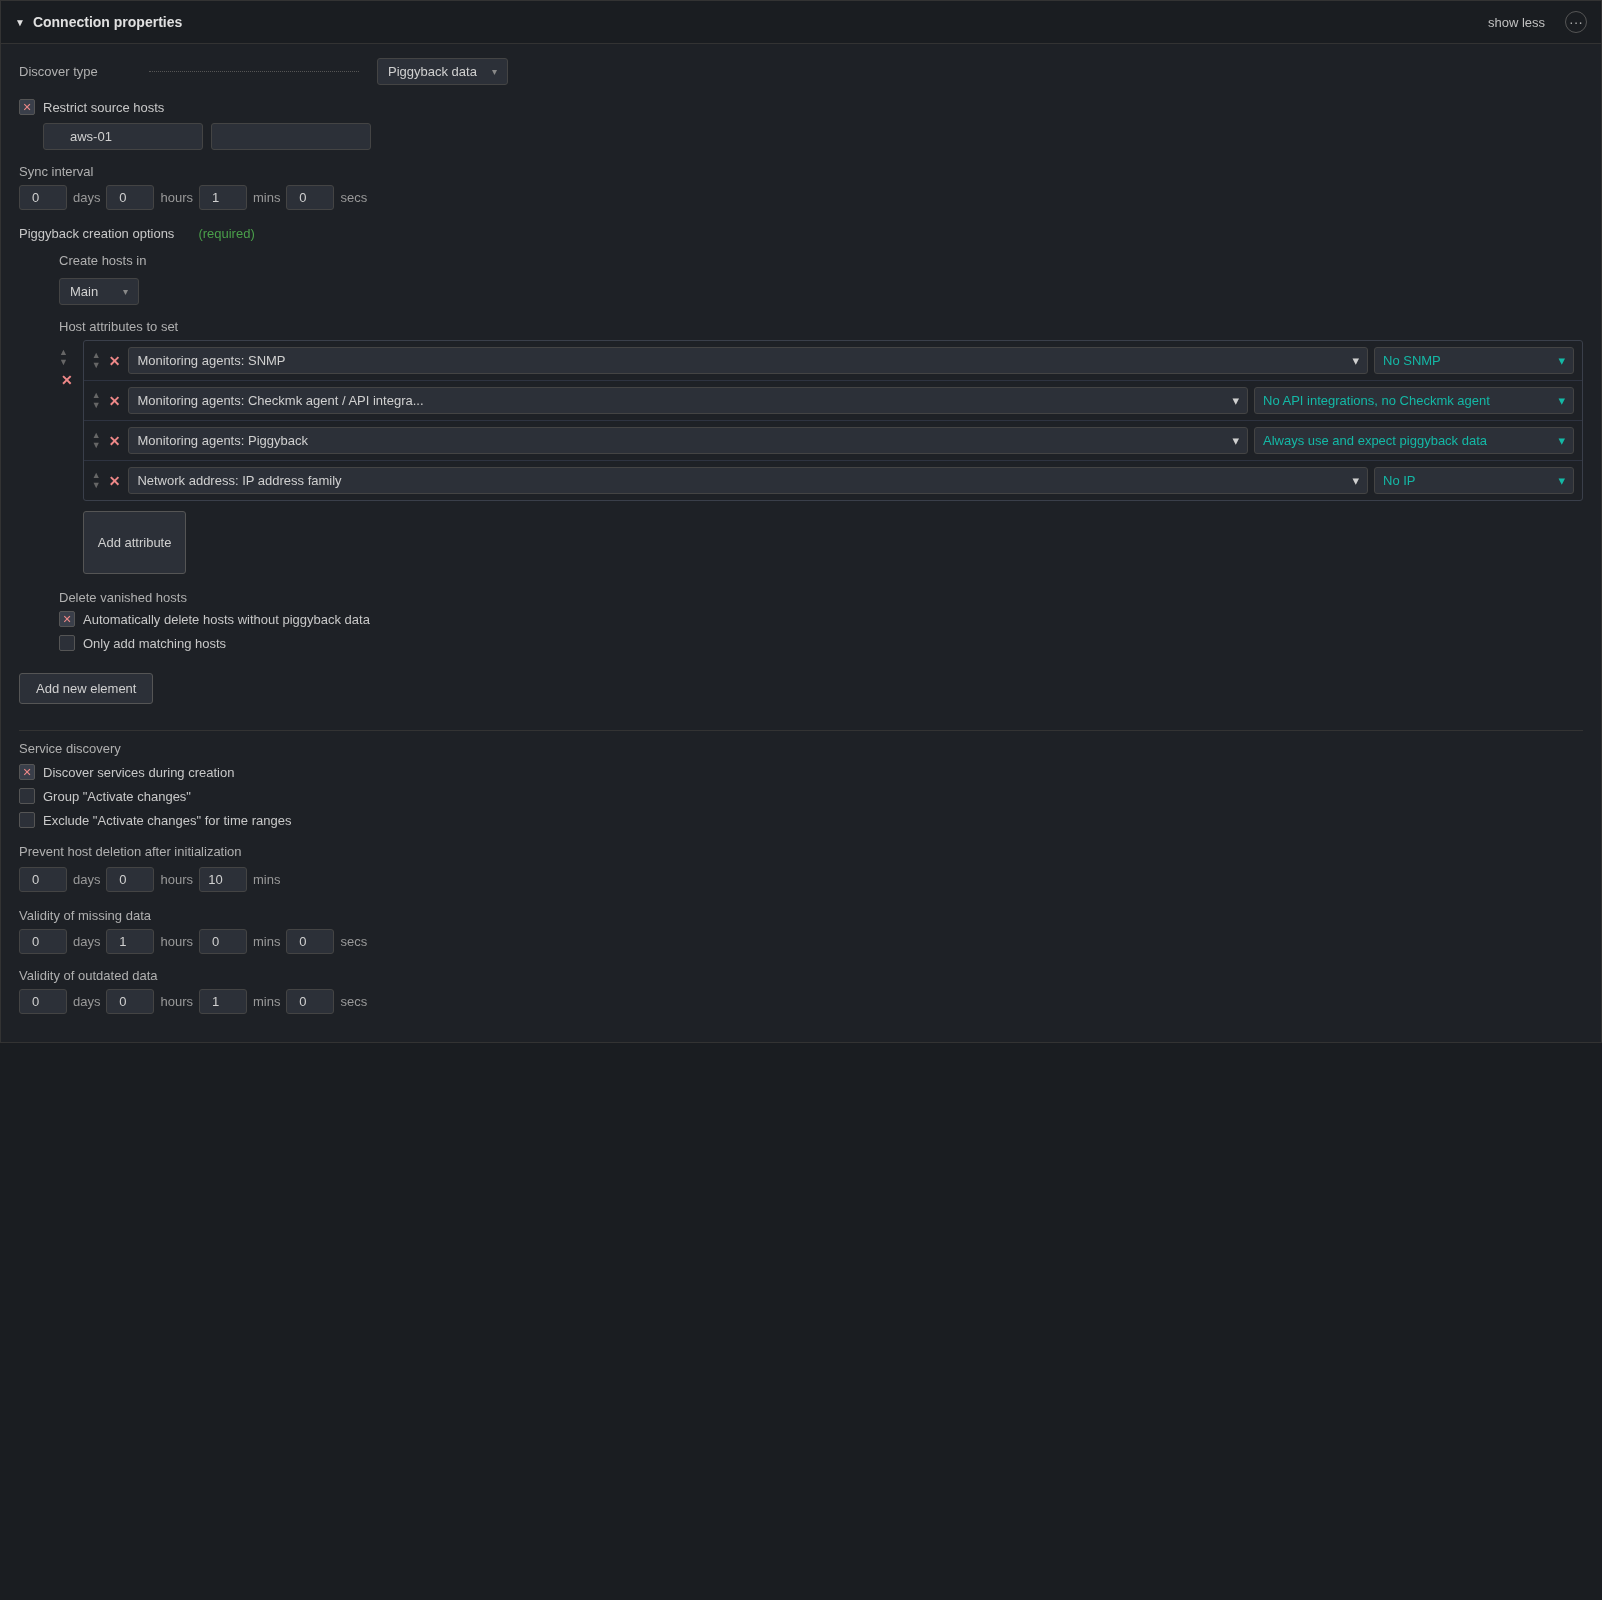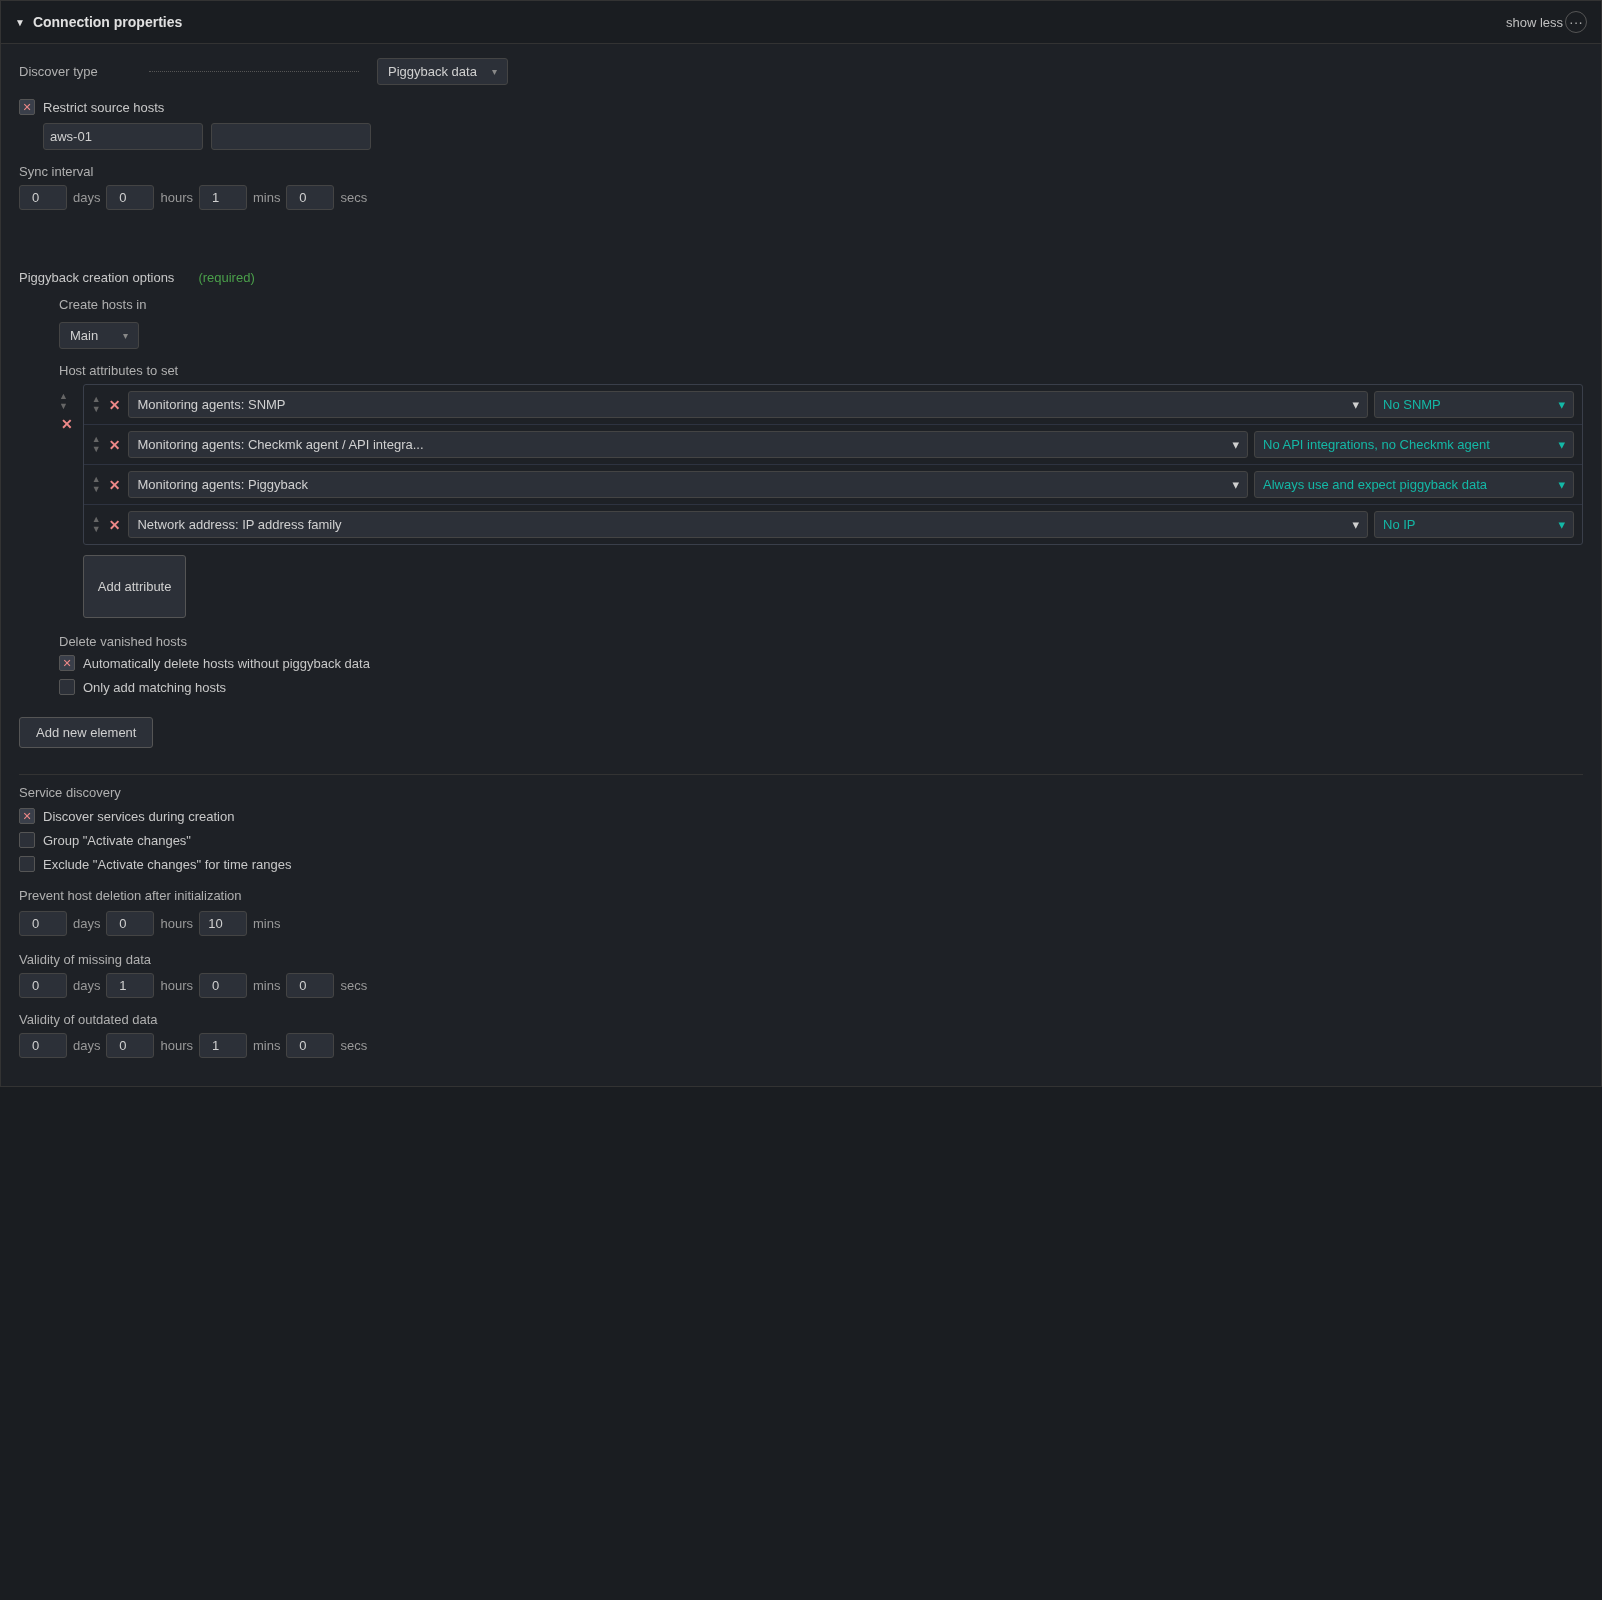--- a/index.html
+++ b/index.html
@@ -32,21 +32,21 @@
       font-size: 14px;
       color: #e0e0e0;
     }
     .triangle-icon {
       color: #e0e0e0;
       font-size: 10px;
     }
     .show-less-btn {
       display: flex;
       align-items: center;
-      gap: 2px;
+      gap: 20px;
       cursor: pointer;
       color: #c0c0c0;
       background: none;
       border: none;
       font-size: 13px;
     }
     .show-less-btn .dots-icon {
       width: 22px;
       height: 22px;
       border: 1px solid #555;
@@ -125,21 +125,21 @@
       align-items: center;
       justify-content: center;
       border-radius: 2px;
       cursor: pointer;
       flex-shrink: 0;
     }
     .text-input {
       background: #2c3038;
       border: 1px solid #444;
       color: #d0d0d0;
-      padding: 5px 6px;
+      padding: 5px 26px;
       border-radius: 3px;
       font-size: 13px;
       outline: none;
     }
     .source-hosts-row {
       display: flex;
       gap: 8px;
       margin-left: 24px;
       margin-bottom: 14px;
     }
@@ -173,21 +173,20 @@
     }
     .piggyback-title {
       display: flex;
       align-items: flex-end;
       gap: 24px;
       margin-bottom: 12px;
     }
     .required-text {
       color: #4a9f4a;
       font-size: 13px;
-      margin-top: 44px;
     }
     .indented {
       margin-left: 40px;
     }
     .sub-label {
       color: #b0b0b0;
       margin-bottom: 6px;
     }
     .host-attrs-section {
       margin-top: 14px;

